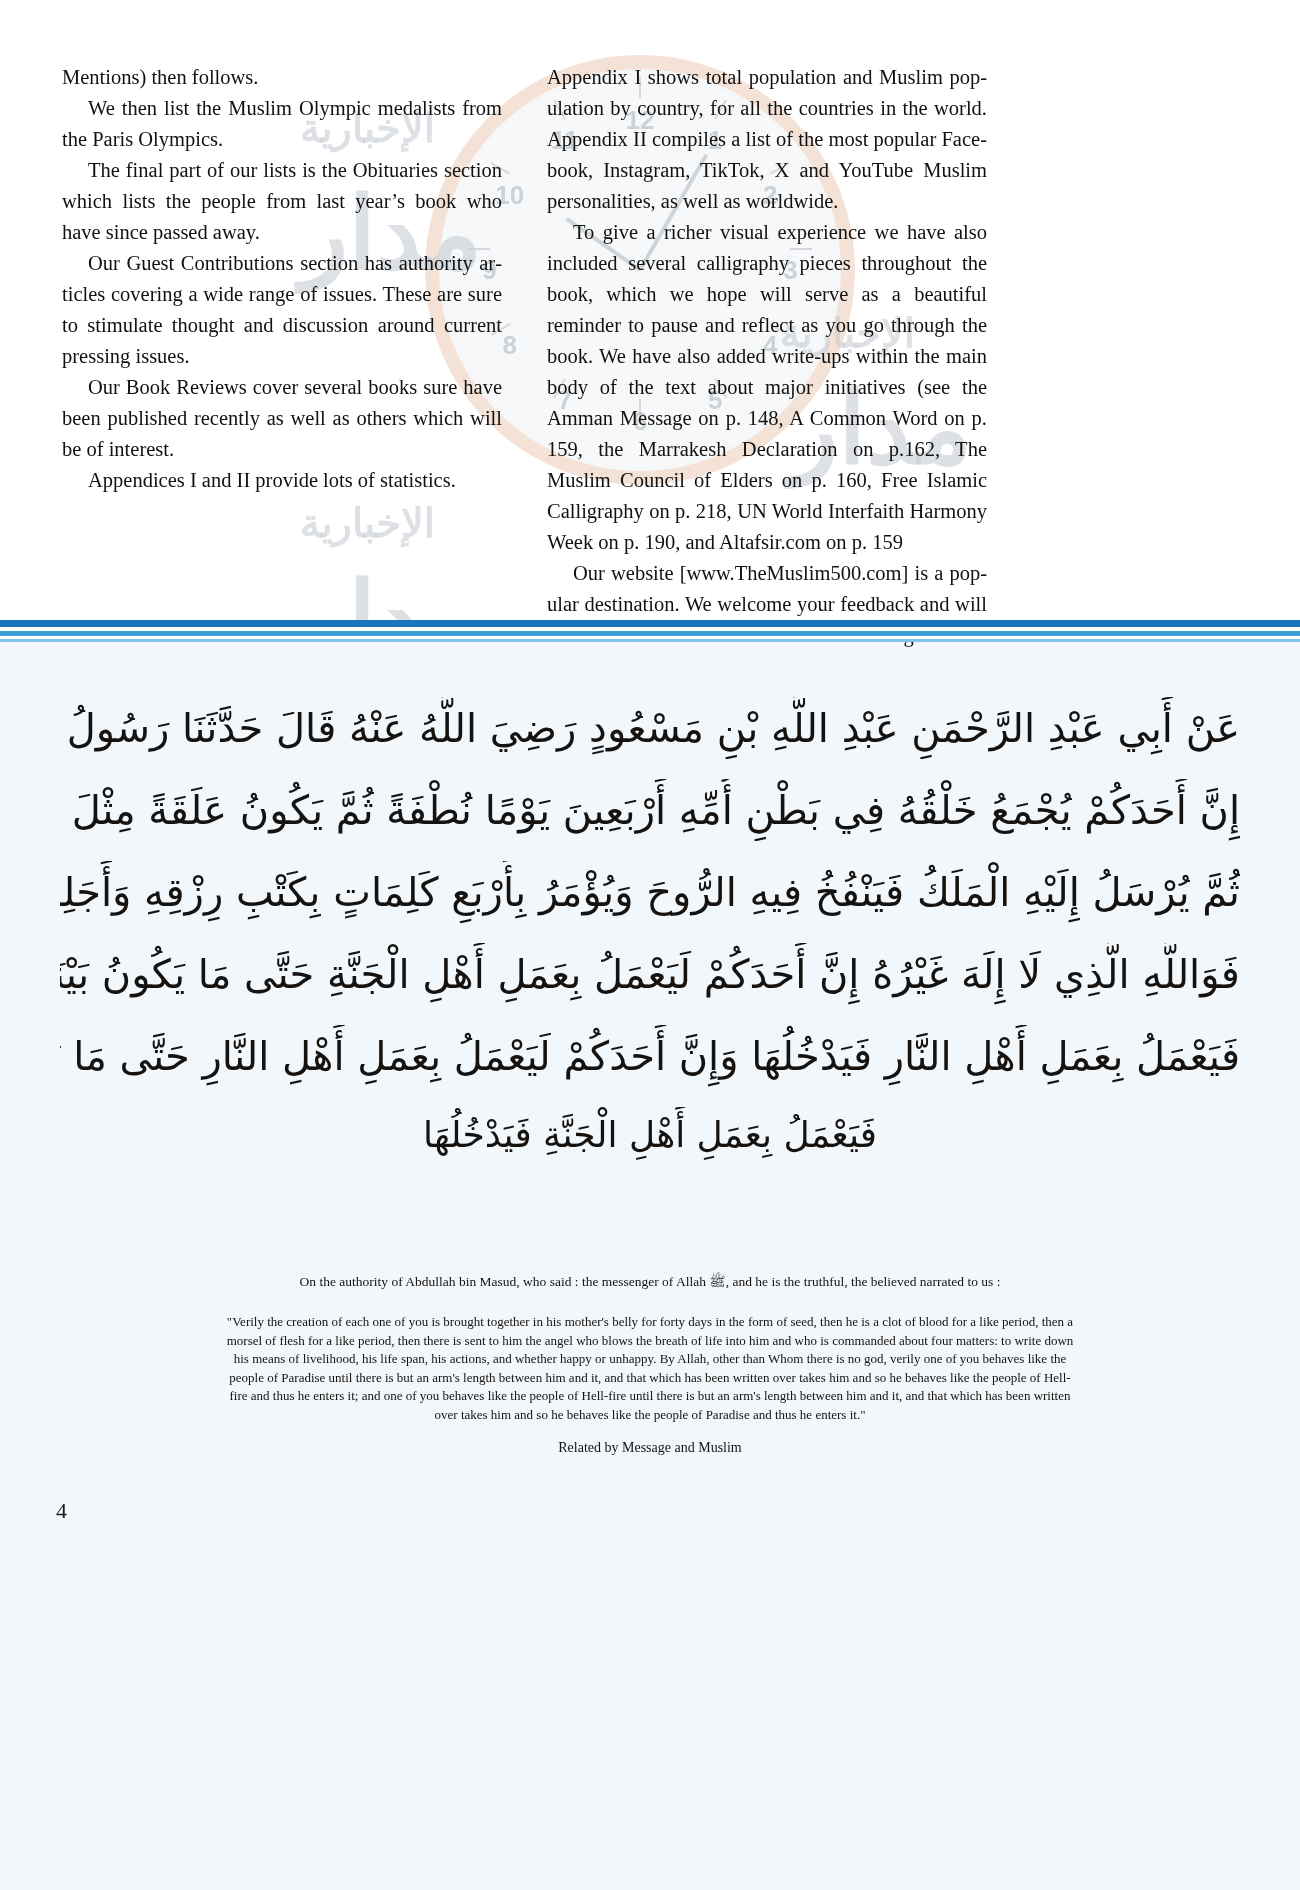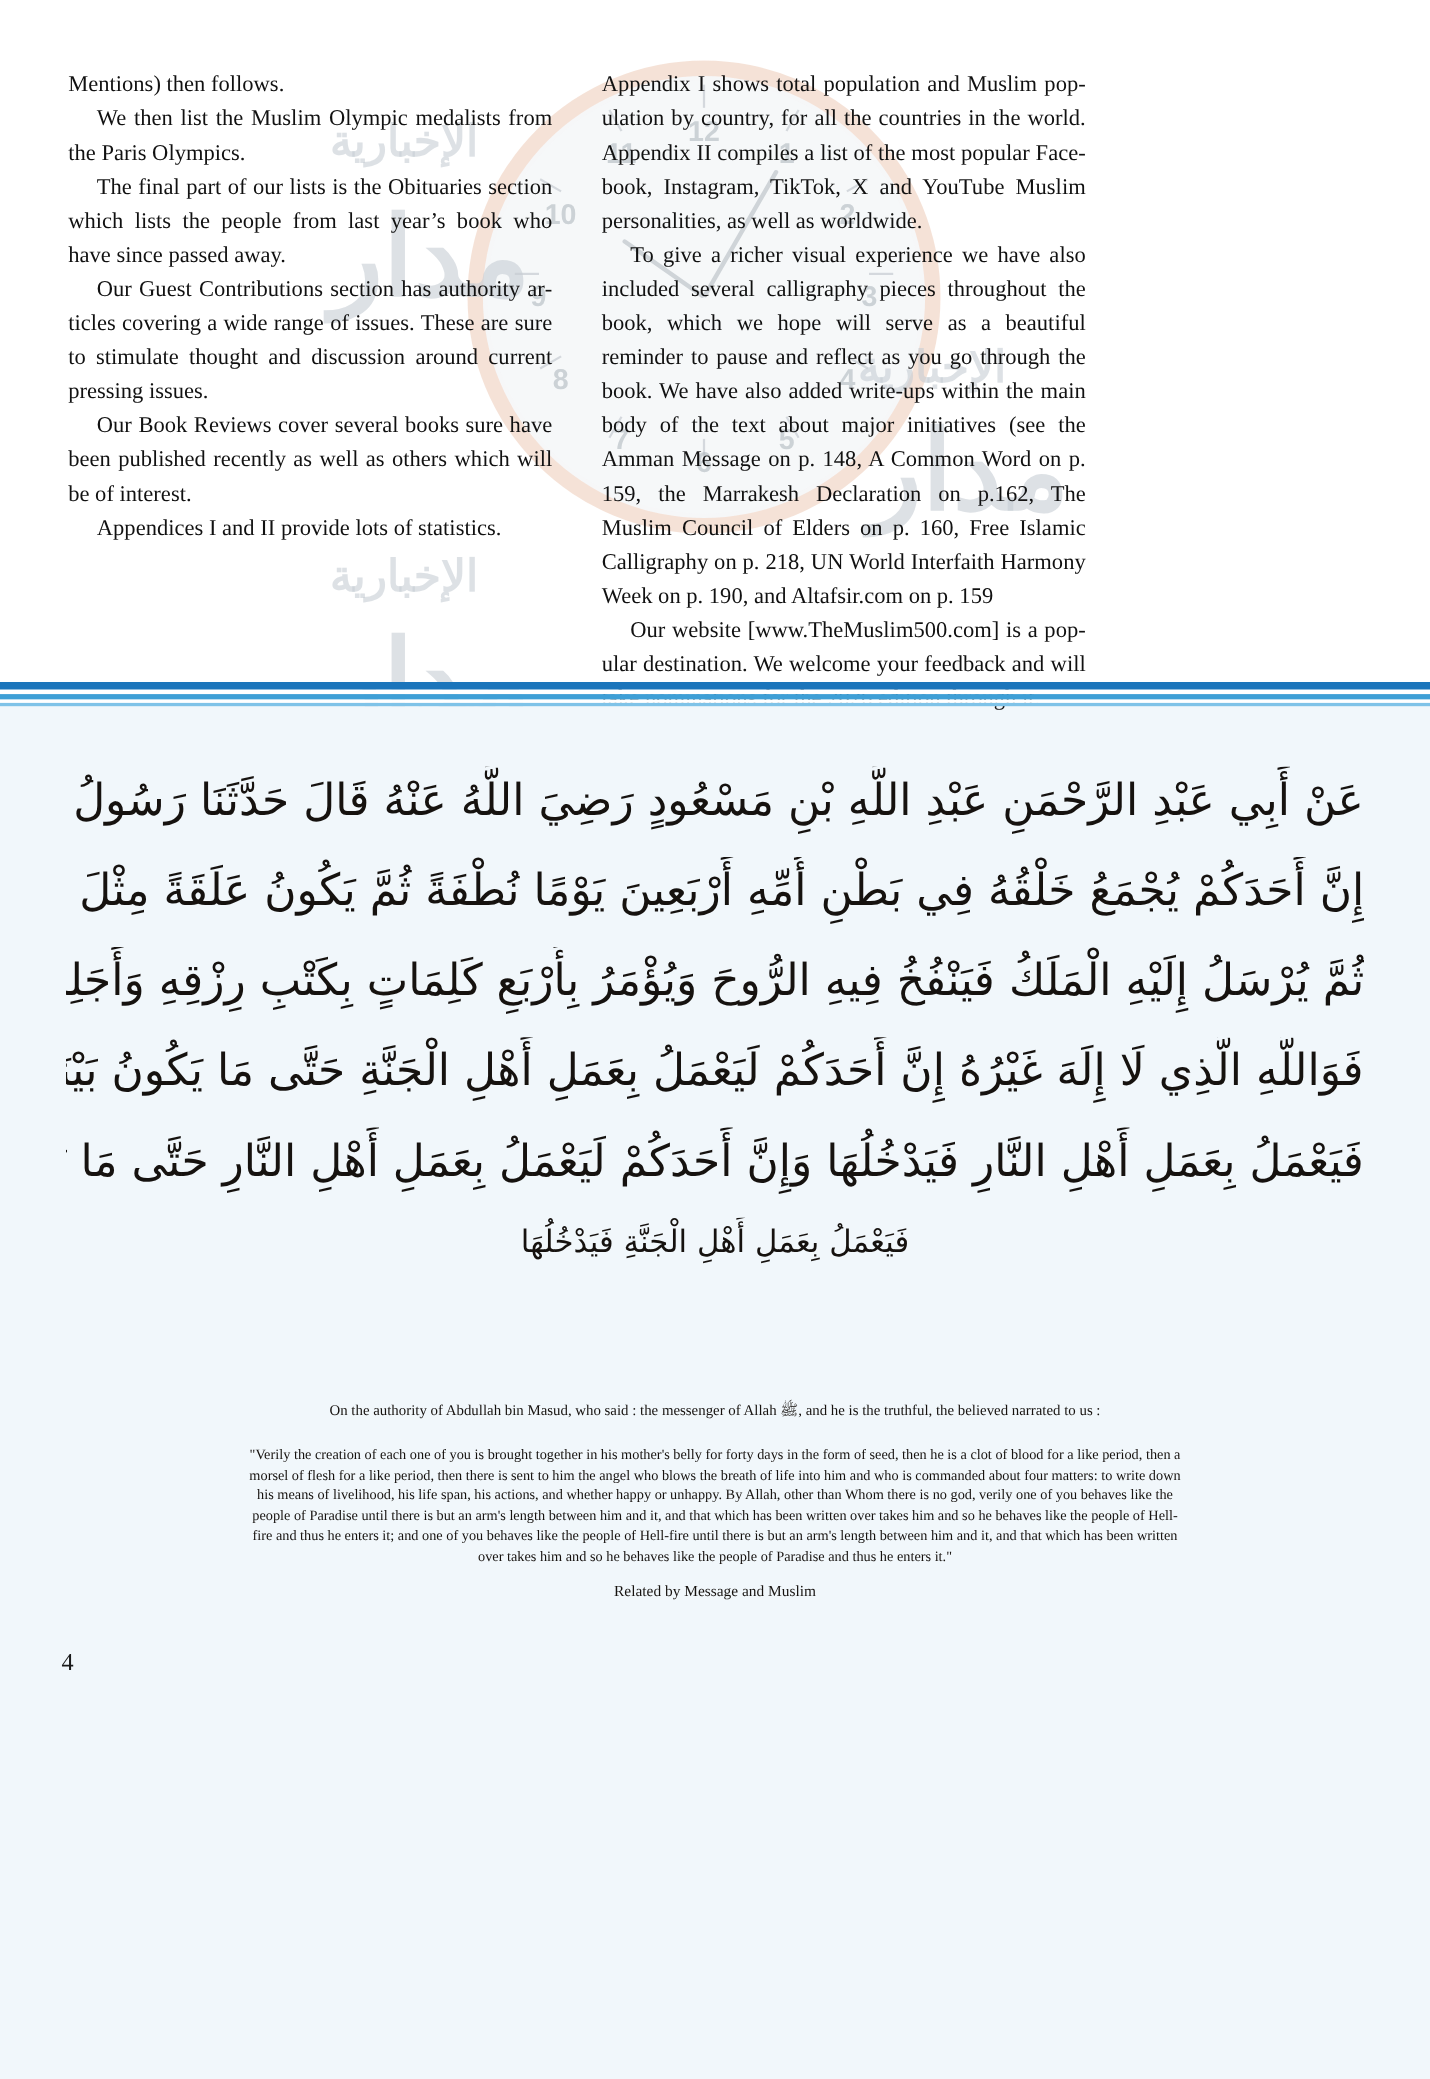--- a/index.html
+++ b/index.html
@@ -133,21 +133,21 @@
     white-space: nowrap;
     overflow: hidden;
     line-height: 1.55;
     letter-spacing: -1px;
   }
   .cal-line.l1 { font-size: 40px; margin-bottom: 20px; }
   .cal-line.l2 { font-size: 40px; margin-bottom: 20px; }
   .cal-line.l3 { font-size: 40px; margin-bottom: 20px; }
   .cal-line.l4 { font-size: 40px; margin-bottom: 20px; }
   .cal-line.l5 { font-size: 40px; margin-bottom: 20px; }
-  .cal-line.l6 { font-size: 28px; }
+  .cal-line.l6 { font-size: 36px; }
 
   
   .caption-zone {
     position: absolute;
     left: 0;
     top: 630px;
     width: 1300px;
     z-index: 4;
     color: #16120f;
   }

